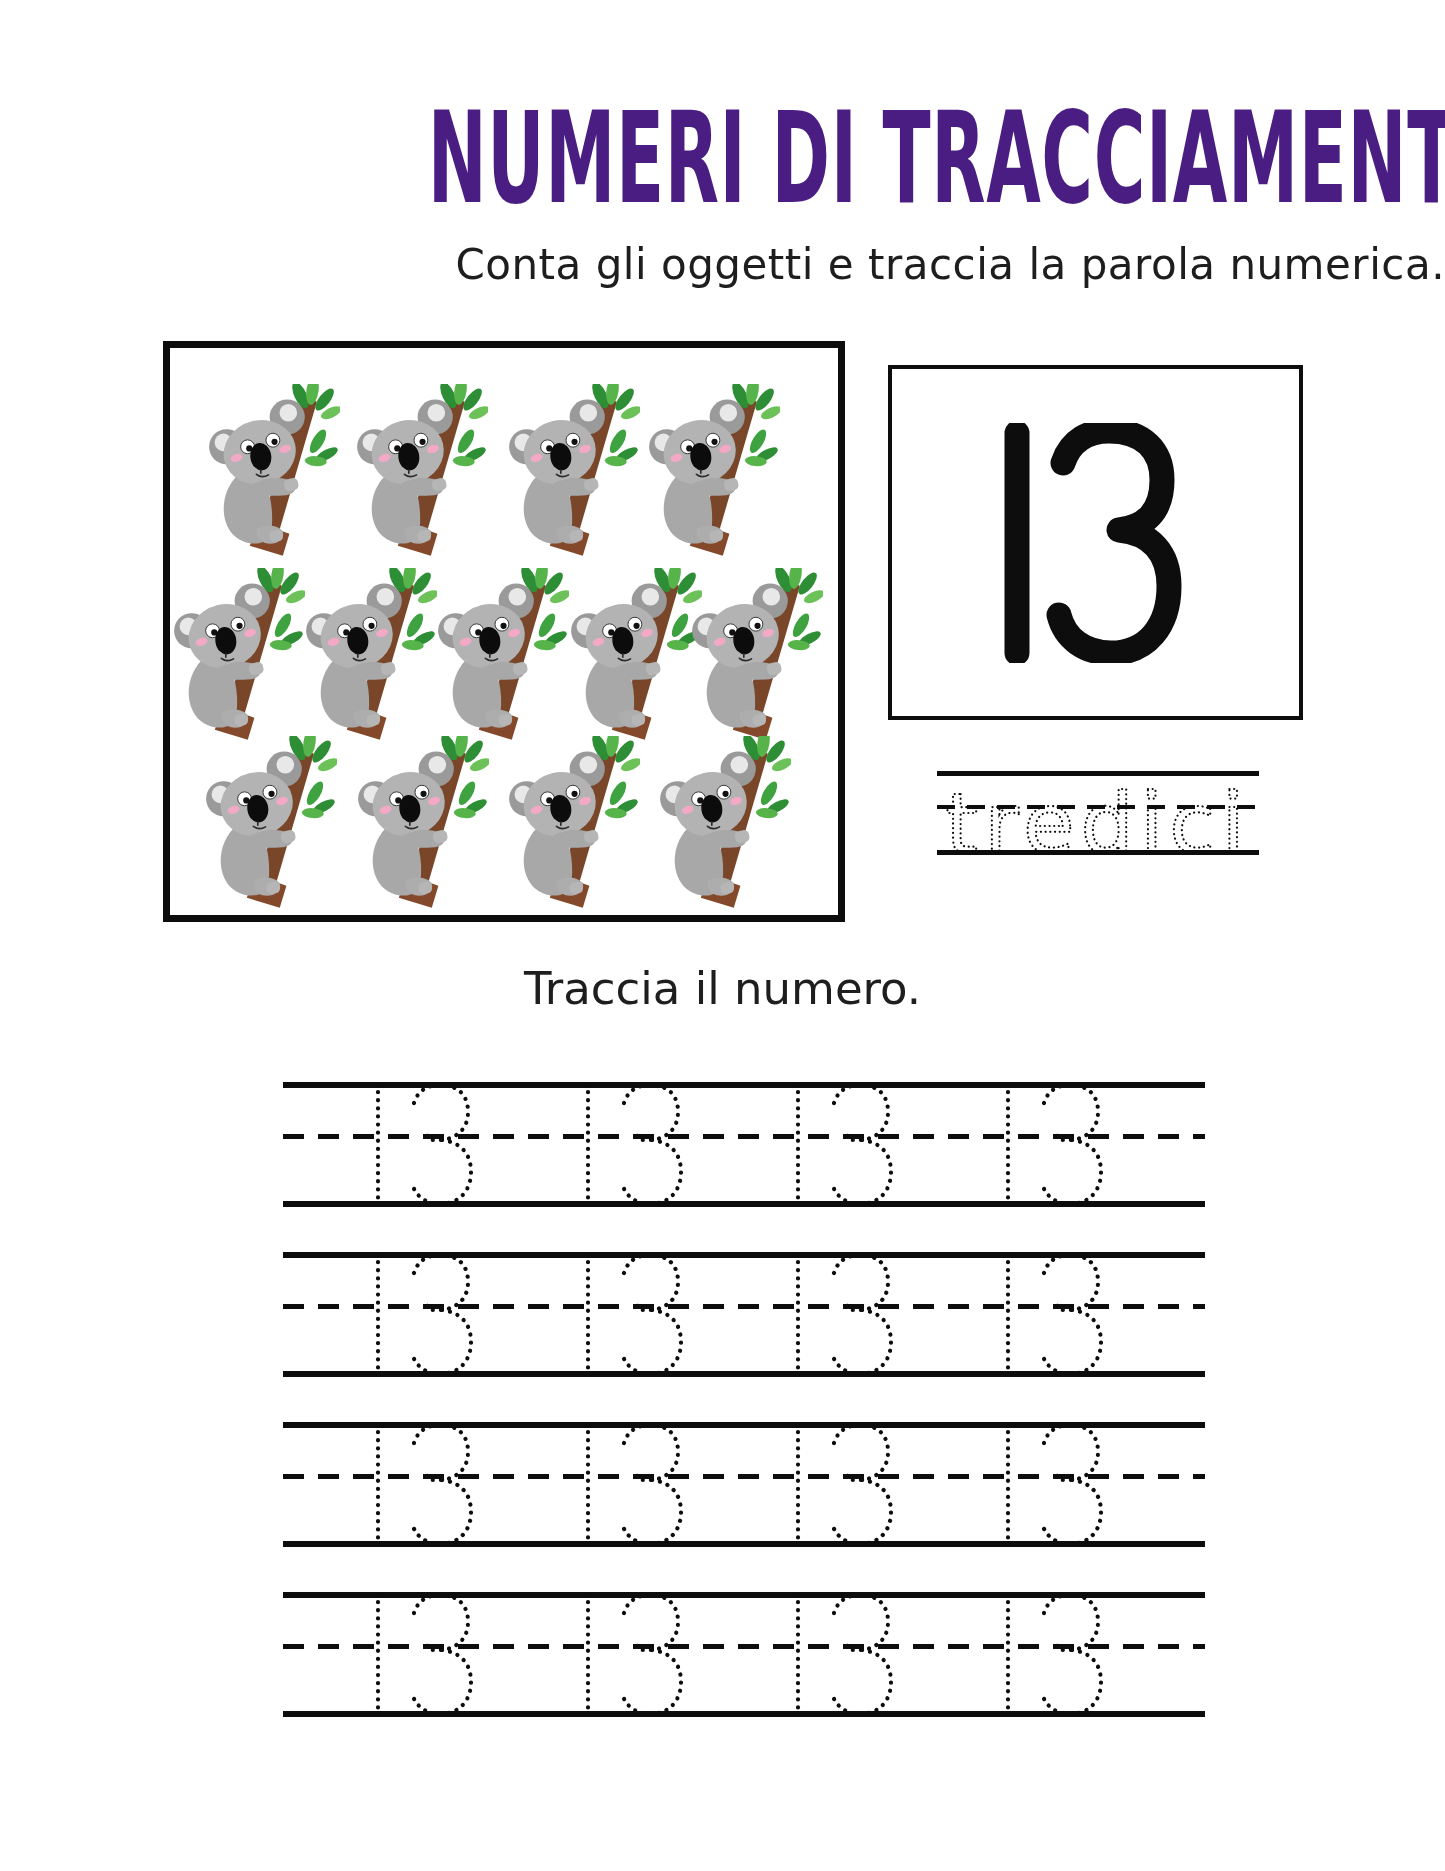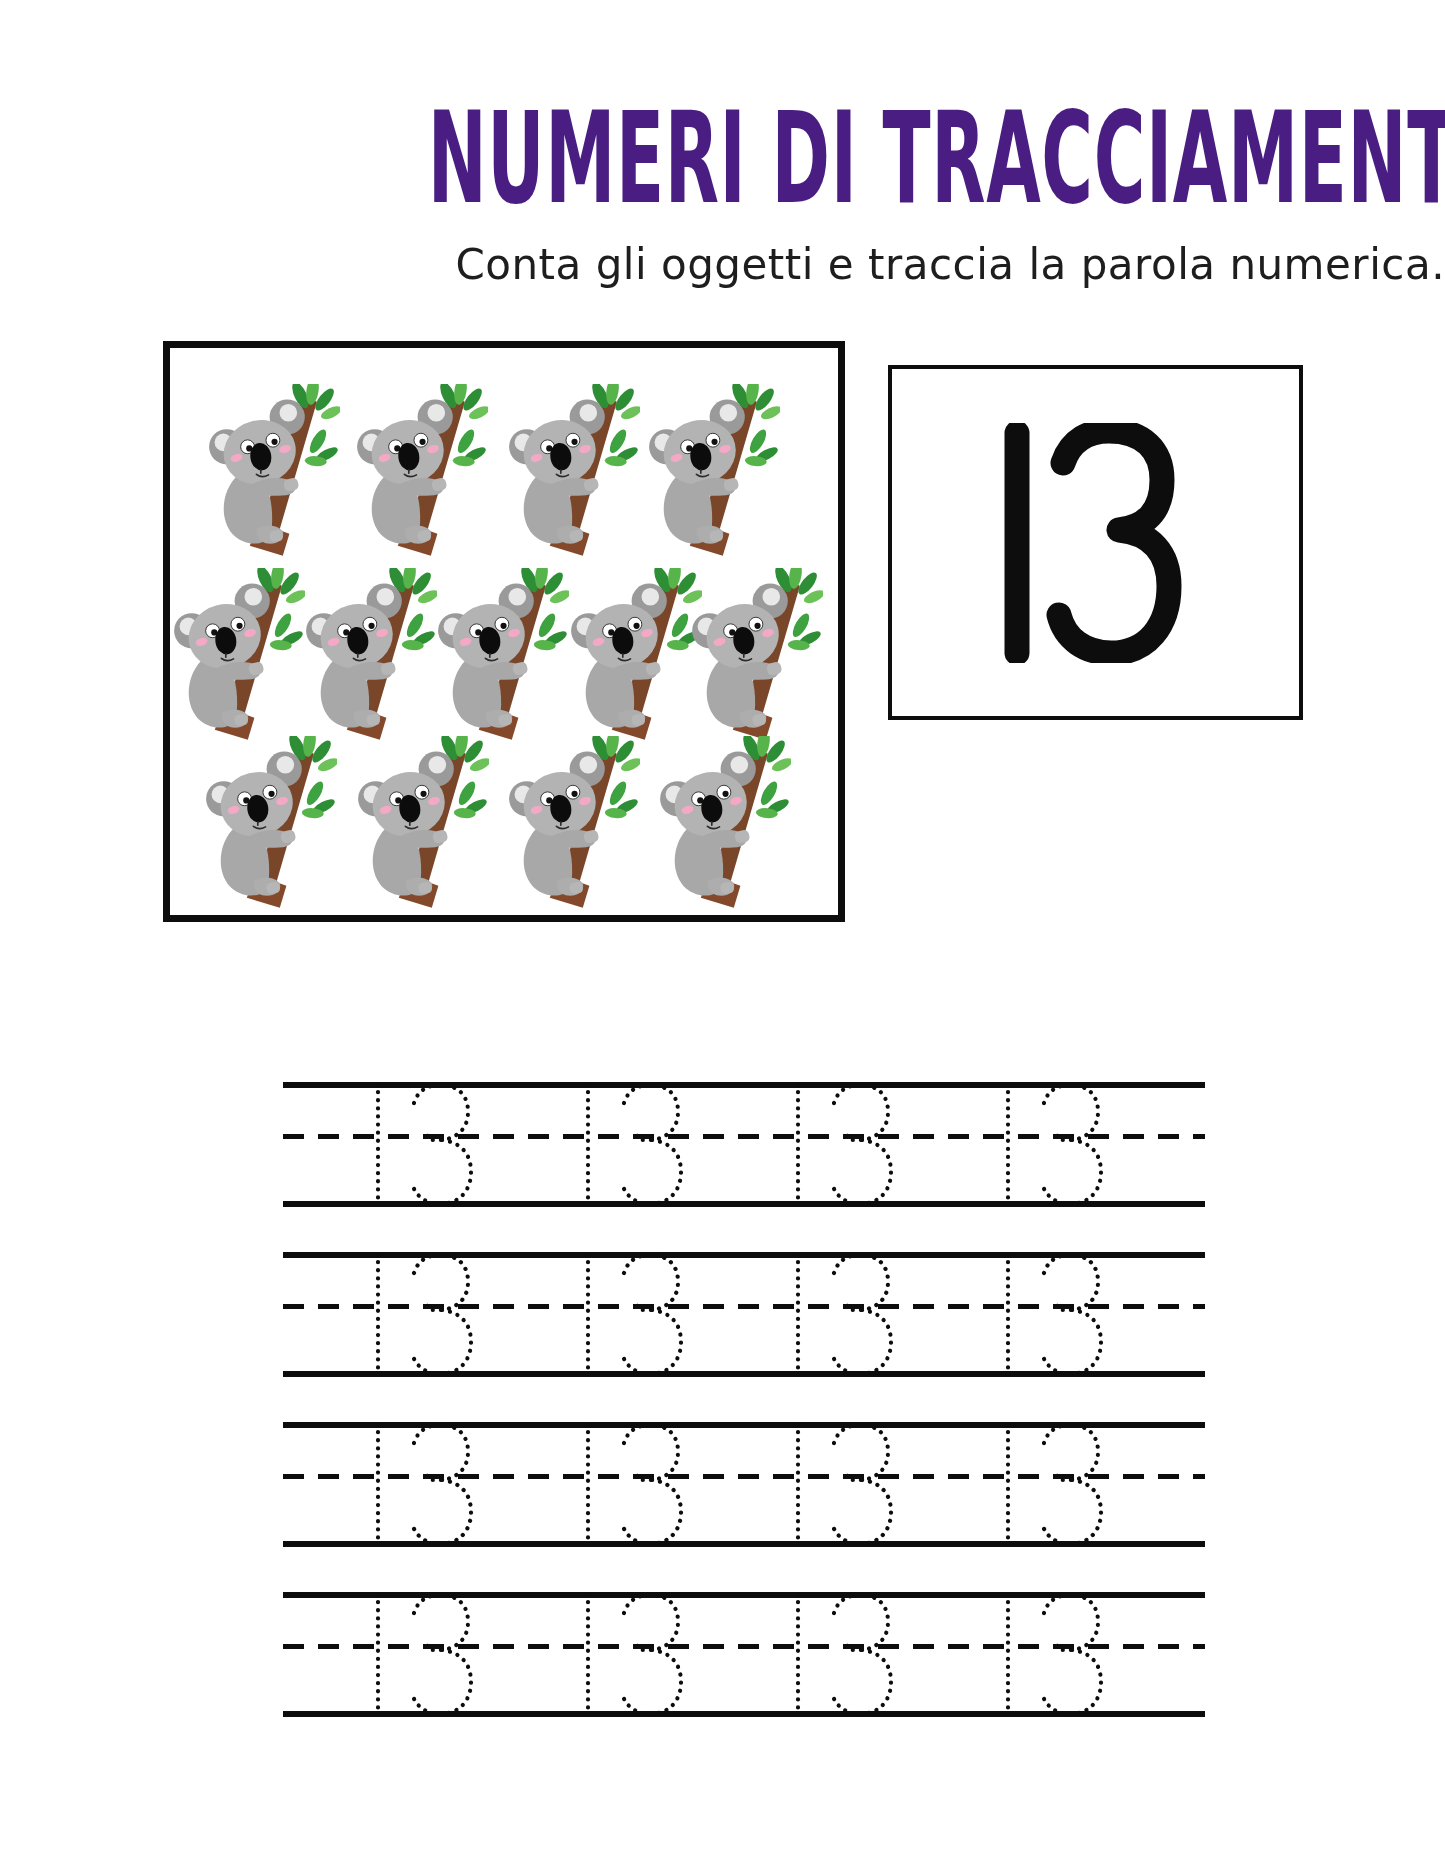--- a/index.html
+++ b/index.html
@@ -236,21 +236,30 @@
         <use href="#koala"></use>
       </svg>
     </div>
 
   <div class="number-box">
     <svg class="number-svg" width="190" height="240" aria-label="13">
       <use href="#numeral13-solid"></use>
     </svg>
   </div>
 
-
+  <div class="word-trace">
+    <div class="wt-line-top"></div>
+    <div class="wt-line-mid"></div>
+    <div class="wt-line-bottom"></div>
+    <svg class="wt-svg" width="322" height="100">
+      <text class="wt-text" x="161" y="88" text-anchor="middle">tredici</text>
+    </svg>
+  </div>
+
+  <div class="trace-instruction">Traccia il numero.</div>
 
   <div id="traceRows">
       <div class="trace-row" style="top: 1082px;">
         <div class="tr-top"></div>
         <div class="tr-mid"></div>
         <div class="tr-bottom"></div>
         <svg class="trace-numeral" viewBox="0 0 108 125" aria-label="13" style="left: 87px;">
           <use href="#numeral13-dotted"></use>
         </svg>
         <svg class="trace-numeral" viewBox="0 0 108 125" aria-label="13" style="left: 297px;">

